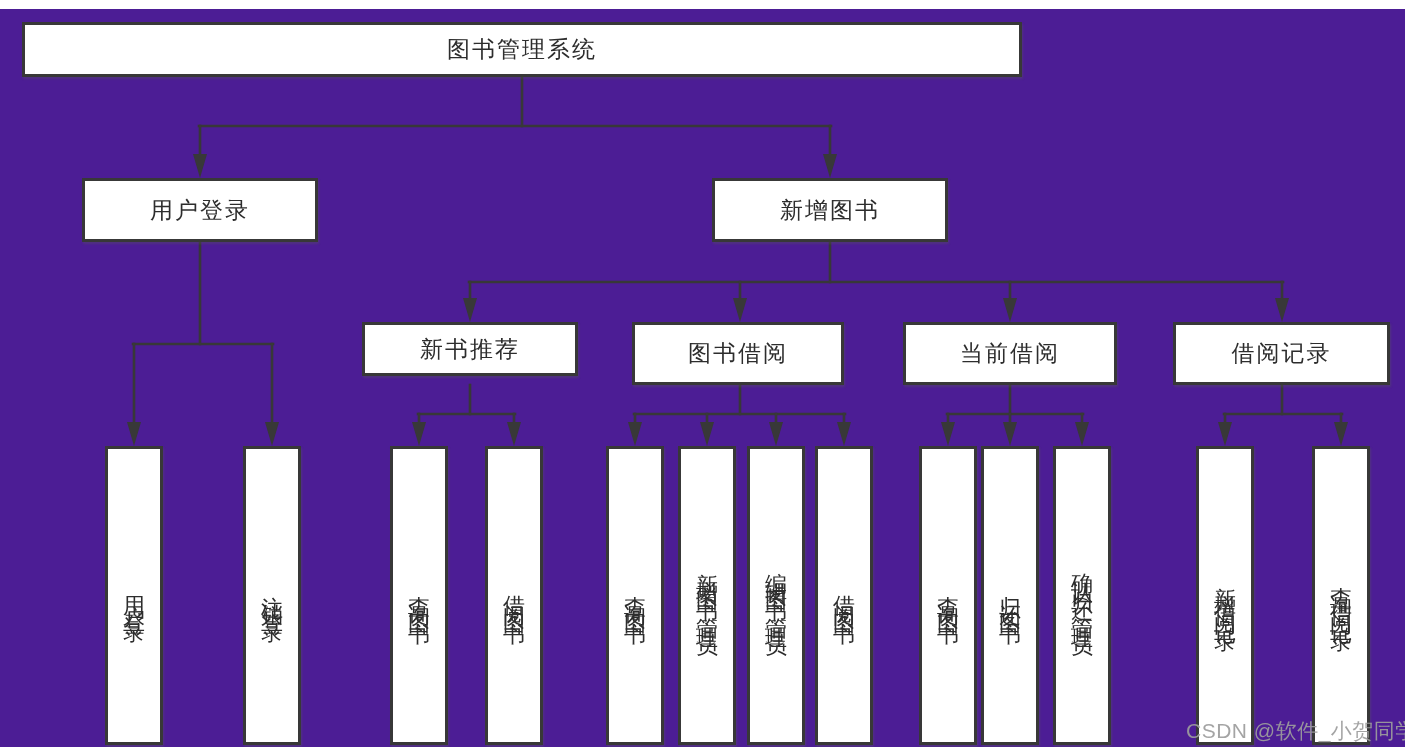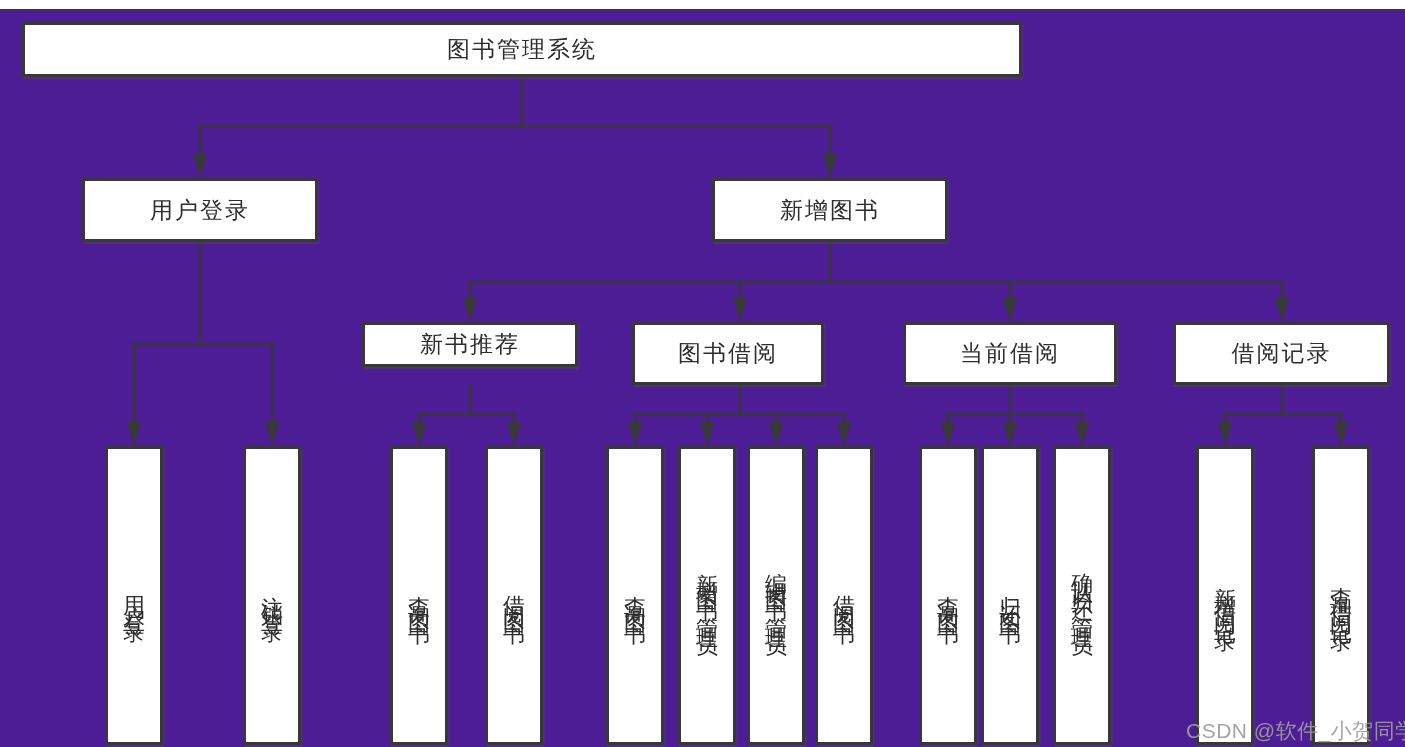--- a/index.html
+++ b/index.html
@@ -138,22 +138,22 @@
       <line x1="1341" y1="405" x2="1341" y2="415"></line>
       <path d="M1334,413 L1348,413 L1341,437 Z" fill="#383838" stroke="none"></path>
     </g>
   </svg>
 
   <div class="node hbox" style="left:22px; top:13px; width:1000px; height:55px;">图书管理系统</div>
 
   <div class="node hbox" style="left:82px; top:169px; width:236px; height:64px;">用户登录</div>
   <div class="node hbox" style="left:712px; top:169px; width:236px; height:64px;">新增图书</div>
 
-  <div class="node hbox" style="left:362px; top:313px; width:216px; height:45px;">新书推荐</div>
-  <div class="node hbox" style="left:632px; top:313px; width:192px; height:63px;">图书借阅</div>
+  <div class="node hbox" style="left:362px; top:313px; width:216px; height:54px;">新书推荐</div>
+  <div class="node hbox" style="left:632px; top:313px; width:212px; height:63px;">图书借阅</div>
   <div class="node hbox" style="left:903px; top:313px; width:214px; height:63px;font-family:Liberation Serif, serif;">当前借阅</div>
   <div class="node hbox" style="left:1173px; top:313px; width:217px; height:63px;">借阅记录</div>
 
   <div class="node vbox" style="left:105px; top:437px; width:58px; height:299px;">
     <span>用户登录</span>
   </div>
   <div class="node vbox" style="left:243px; top:437px; width:58px; height:299px;">
     <span>注销登录</span>
   </div>
 

